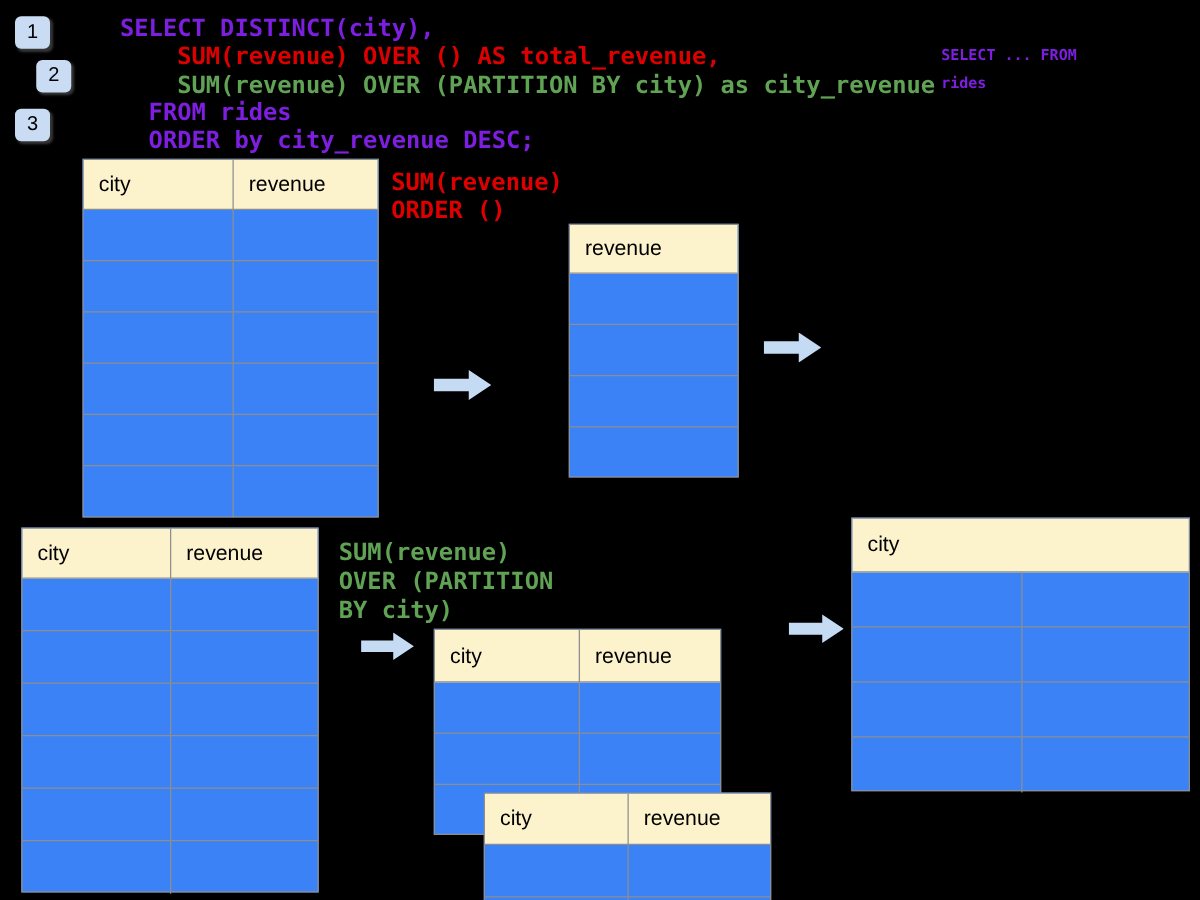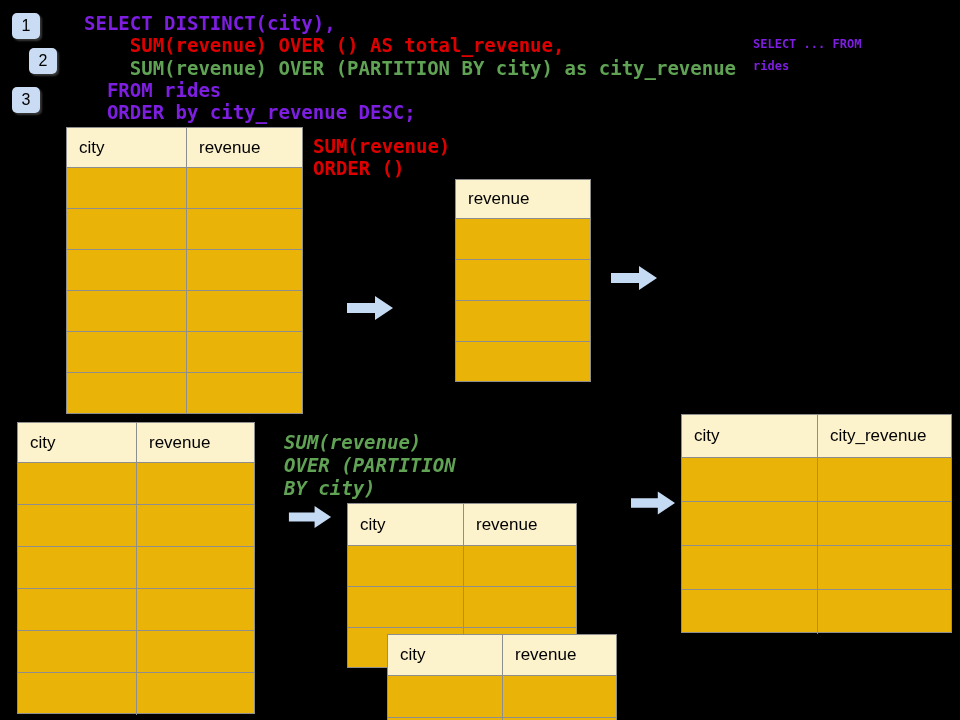--- a/index.html
+++ b/index.html
@@ -6,39 +6,39 @@
   body{
     width:960px;height:720px;position:relative;overflow:hidden;
     background:#000;font-family:"Liberation Sans",sans-serif;
   }
   
   .code{
     position:absolute;margin:0;white-space:pre;
     font-family:"DejaVu Sans Mono","Liberation Mono",monospace;
     font-weight:bold;
   }
-  .code-main{left:84px;top:12px;font-size:19px;line-height:22.3px;}
+  .code-main{left:96px;top:12px;font-size:19px;line-height:22.3px;}
   .code-note-right{left:753px;top:34px;font-size:12px;line-height:21.5px;}
   .code-note-red{left:313px;top:135px;font-size:19px;line-height:22.3px;}
-  .code-note-green{left:284px;top:431px;font-size:19px;line-height:23.2px;font-style:italic;}
+  .code-note-green{left:271px;top:431px;font-size:19px;line-height:23.2px;}
   .c-purple{color:#7D1EE1;}
   .c-red{color:#DE0000;}
   .c-green{color:#60A354;}
   
   .badge{
     position:absolute;width:28px;height:26px;border-radius:5px;
     background:#CADCF3;color:#000;font-size:16px;
     display:flex;align-items:center;justify-content:center;
     box-shadow:2px 2px 2px rgba(110,110,110,0.5);
   }
   .badge1{left:12px;top:13px;}
   .badge2{left:29px;top:48px;}
   .badge3{left:12px;top:87px;}
   
-  .tbl{position:absolute;background:#eab308;border:1px solid #8E8E8E;box-sizing:border-box;}
+  .tbl{position:absolute;background:#3b82f6;border:1px solid #8E8E8E;box-sizing:border-box;}
   .thead{display:flex;background:#FCF2CC;}
   .th{
     box-sizing:border-box;display:flex;align-items:center;padding-left:12px;
     font-size:17px;color:#000;border-right:1px solid #8E8E8E;border-bottom:1px solid #8E8E8E;
   }
   .th:last-child{border-right:none;}
   .tr{display:flex;}
   .td{box-sizing:border-box;border-right:1px solid #8E8E8E;border-bottom:1px solid #8E8E8E;}
   .td:last-child{border-right:none;}
   .tr:last-child .td{border-bottom:none;}
@@ -221,21 +221,20 @@
       <div class="tr">
         <div class="td"></div>
         <div class="td"></div>
       </div>
     </div>
 </div>
 
 <div class="tbl tblF">
   <div class="thead">
     <div class="th">city</div>
-    <div class="th">city_revenue</div>
   </div>
   <div class="tbody">
       <div class="tr">
         <div class="td"></div>
         <div class="td"></div>
       </div>
       <div class="tr">
         <div class="td"></div>
         <div class="td"></div>
       </div>

